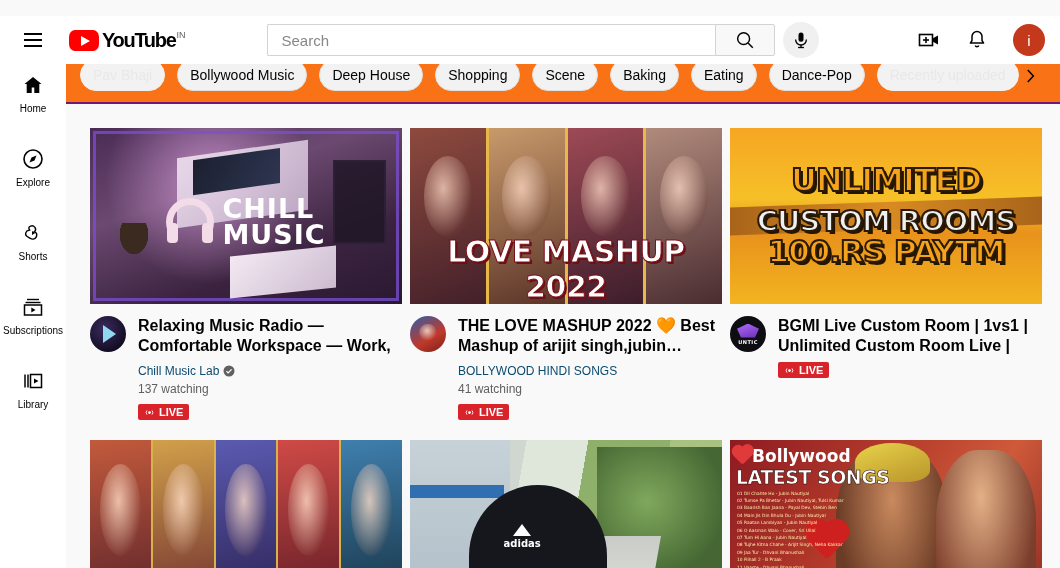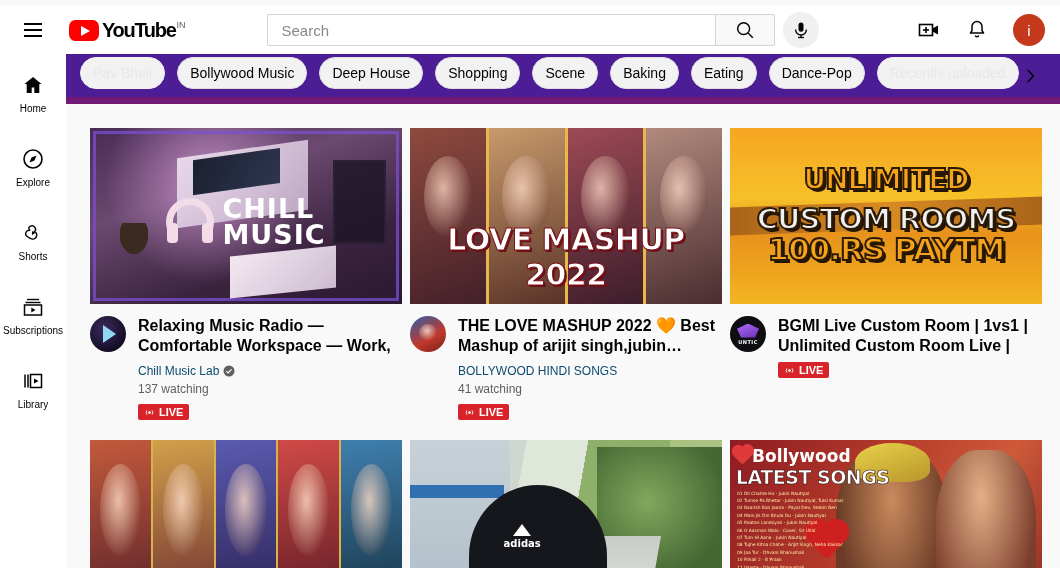--- a/index.html
+++ b/index.html
@@ -6,21 +6,21 @@
   html, body {
     width: 1060px; height: 568px;
     overflow: hidden;
     background: #f9f9f9;
     font-family: "Liberation Sans", sans-serif;
     color: #030303;
   }
 
   
   #header {
-    position: absolute; top: 6px; left: 0;
+    position: absolute; top: 16px; left: 0;
     width: 1060px; height: 48px;
     background: #ffffff;
     display: flex; align-items: center;
     z-index: 30;
   }
   #hamburger-btn {
     width: 40px; height: 40px; margin-left: 13px;
     display: flex; flex-direction: column; justify-content: center;
     align-items: center; gap: 4px; cursor: pointer;
   }
@@ -99,22 +99,22 @@
     align-items: center; justify-content: center;
     cursor: pointer; gap: 6px;
   }
   .side-item .side-label { font-size: 10px; line-height: 11px; color: #030303; }
   .side-item.active { background: transparent; }
 
   
   #chipbar {
     position: absolute; top: 48px; left: 66px;
     width: 994px; height: 56px;
-    background: #4c1d95;
-    border-bottom: 7px solid #701a75;
+    background: #f97316;
+    border-bottom: 2px solid #701a75;
     display: flex; align-items: center;
     overflow: hidden;
   }
   #chip-scroller { display: flex; align-items: center; gap: 12px; padding-left: 14px; }
   .chip {
     height: 32px; padding: 0 12px;
     border: 1px solid #e0e0e0; border-radius: 16px;
     background: #f2f2f2; color: #030303;
     font-size: 14px; line-height: 30px;
     white-space: nowrap; cursor: pointer;
@@ -229,42 +229,42 @@
   .th-mashup .pane { flex: 1; position: relative; border-right: 3px solid #e8b84b; }
   .th-mashup .pane:nth-child(1) { background: linear-gradient(160deg,#8e4a3e,#43202a); }
   .th-mashup .pane:nth-child(2) { background: linear-gradient(160deg,#c89a6b,#5a3328); }
   .th-mashup .pane:nth-child(3) { background: linear-gradient(160deg,#9d4a55,#3d1d2b); }
   .th-mashup .pane:nth-child(4) { background: linear-gradient(160deg,#b08a7c,#4a2c30); border-right:none; }
   .th-mashup .pane:after {
     content:""; position:absolute; left:18%; top:16%; width:64%; height:46%;
     border-radius:50%; background: radial-gradient(ellipse at 40% 40%, rgba(255,220,200,.75), rgba(120,70,60,.15) 70%);
   }
   .th-mashup .mtext {
-    position: absolute; left: 0; right: 0; bottom: 12px; text-align: center;
+    position: absolute; left: 0; right: 0; bottom: 0; text-align: center;
     color: #fff; font-weight: bold; font-size: 30px; letter-spacing: -.5px;
     -webkit-text-stroke: 1px #7a1018;
     text-shadow: 2px 2px 0 #6d0f16;
     font-family: "DejaVu Sans", sans-serif;
   }
 
   .th-bgmi {
     width: 100%; height: 100%; position: relative;
     background: linear-gradient(180deg,#f6a623 0%, #f6c028 40%, #e8921c 60%, #f3b420 100%);
     display: flex; flex-direction: column; align-items: center; justify-content: center;
   }
   .th-bgmi .band {
     position: absolute; left: 0; right: 0; top: 42%; height: 16%;
     background: linear-gradient(90deg,#a9641a,#d98b22,#a9641a); transform: skewY(-2deg);
   }
   .th-bgmi .bt {
     position: relative; z-index: 2; font-weight: bold; letter-spacing: -1px;
     font-family: "DejaVu Sans", sans-serif; line-height: 0.95;
     -webkit-text-stroke: 2px #2b1a06;
   }
-  .th-bgmi .l1 { font-size: 28px; color: #f6a31c; text-shadow: 3px 3px 0 #241503; }
+  .th-bgmi .l1 { font-size: 32px; color: #f6a31c; text-shadow: 3px 3px 0 #241503; }
   .th-bgmi .l2 { font-size: 29px; color: #efefef; text-shadow: 3px 3px 0 #241503; margin-top: 12px; }
   .th-bgmi .l3 { font-size: 31px; color: #f6a31c; text-shadow: 3px 3px 0 #241503; margin-top: 2px; }
 
   .th-singers { width: 100%; height: 100%; display: flex; background: #7a1f22; }
   .th-singers .sp { flex: 1; border-right: 2px solid #d8b24a; position: relative; }
   .th-singers .sp:last-child { border-right: none; }
   .th-singers .sp:nth-child(1) { background: linear-gradient(170deg,#c25a3c,#56202a); }
   .th-singers .sp:nth-child(2) { background: linear-gradient(170deg,#d1a04a,#6a2a30); }
   .th-singers .sp:nth-child(3) { background: linear-gradient(170deg,#5a5ab0,#2a2050); }
   .th-singers .sp:nth-child(4) { background: linear-gradient(170deg,#cf4a46,#5a1a24); }

